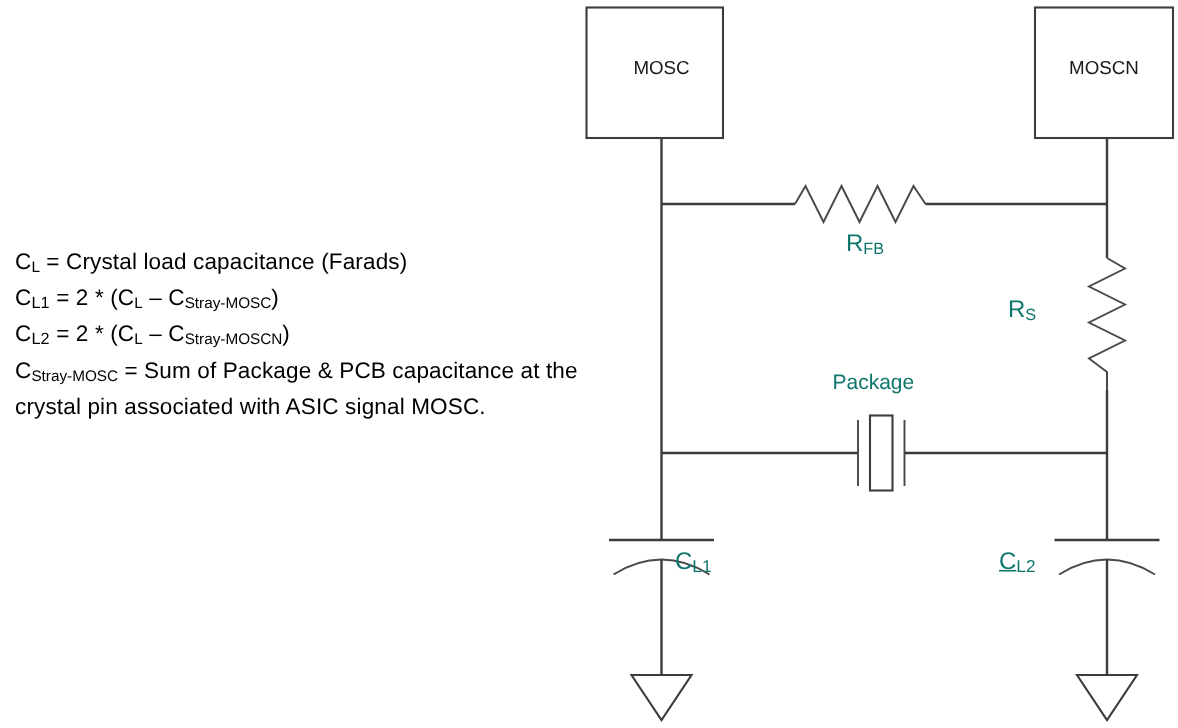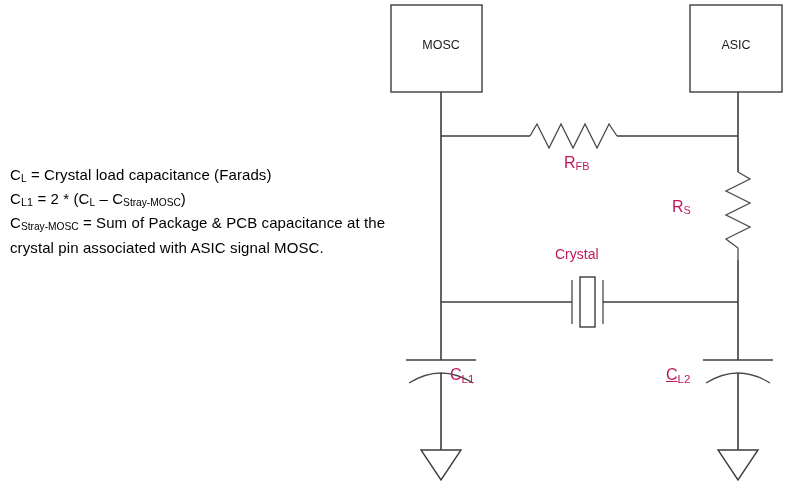--- a/index.html
+++ b/index.html
@@ -79,21 +79,21 @@
   .xtalbody {
     stroke: #3c3c3c;
     stroke-width: 1.4;
     fill: #ffffff;
   }
 
   
   .lbl {
     position: absolute;
     font-size: 13px;
-    color: #be185d;
+    color: #0f766e;
     white-space: nowrap;
   }
   .lbl.big {
     font-size: 16px;
   }
   .lbl.box-label {
     font-size: 12.5px;
     color: #1a1a1a;
   }
   #label-mosc   { left: 418px; top: 38px; width: 46px; text-align: center; }
@@ -138,31 +138,32 @@
     <polygon class="gndtri" points="421,450 461,450 441,480"></polygon>
 
     <line class="wire" x1="703" y1="360" x2="773" y2="360"></line>
     <path class="thinwire" d="M 706 383 Q 738 363 770 383"></path>
     <line class="wire" x1="738" y1="373" x2="738" y2="450"></line>
     <polygon class="gndtri" points="718,450 758,450 738,480"></polygon>
   </svg>
 
   <div class="lbl box-label" id="label-mosc">MOSC</div>
 
-  <div class="lbl box-label" id="label-moscn">ASIC</div>
+  <div class="lbl box-label" id="label-moscn">MOSCN</div>
 
   <div class="lbl big" id="label-rfb"><span>R</span><sub class="sml">FB</sub></div>
 
   <div class="lbl big" id="label-rs"><span>R</span><sub class="sml">S</sub></div>
 
-  <div class="lbl" id="label-crystal">Crystal</div>
+  <div class="lbl" id="label-crystal">Package</div>
 
   <div class="lbl big" id="label-cl1"><span>C</span><sub class="num">L1</sub></div>
 
   <div class="lbl big" id="label-cl2"><span>C</span><sub class="num">L2</sub></div>
 
   <div id="formula-block">
       <div class="fline">C<sub class="sml">L</sub> = Crystal load capacitance (Farads)</div>
       <div class="fline">C<sub class="num">L1</sub> = 2 * (C<sub class="sml">L</sub> – C<sub class="sml">Stray-MOSC</sub>)</div>
+      <div class="fline">C<sub class="num">L2</sub> = 2 * (C<sub class="sml">L</sub> – C<sub class="sml">Stray-MOSCN</sub>)</div>
       <div class="fline wrapline">C<sub class="sml">Stray-MOSC</sub> = Sum of Package &amp; PCB capacitance at the crystal pin associated with ASIC signal MOSC.</div>
     </div>
 
 </div>
 
 </body></html>

